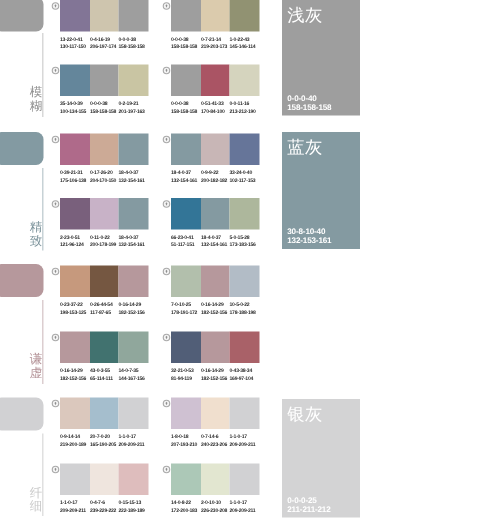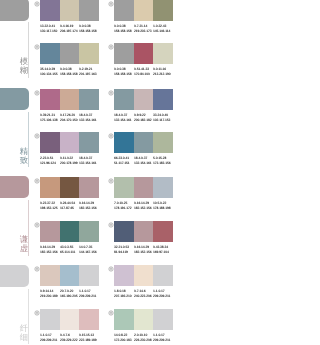--- a/index.html
+++ b/index.html
@@ -342,13 +342,34 @@
       <span style="width:19px;"><b>2-0-10-10</b><br><b>226-230-208</b></span>
       <span style="width:20px;"><b>1-1-0-17</b><br><b>209-209-211</b></span>
     </div>
   </div>
   <span class="marker" style="left:108px;top:310px;">
     <svg viewBox="0 0 12 12" width="6" height="6">
         <circle cx="6" cy="6" r="4.3" fill="#f3f3f3" stroke="#a9a9a9" stroke-width="1.5"></circle>
         <path d="M6 3.6 l1.3 1.8 -1.3 3 -1.3 -3 z" fill="#8f8f8f"></path>
       </svg>
   </span>
+  <div class="panel" style="top: 0px; height: 77px; background: rgb(158, 158, 158);">
+    <div class="ptitle">浅灰</div>
+    <div class="pvals" style="top:63px;">
+      <div>0-0-0-40</div>
+      <div>158-158-158</div>
+    </div>
+  </div>
+  <div class="panel" style="top: 88px; height: 78px; background: rgb(132, 154, 161);">
+    <div class="ptitle">蓝灰</div>
+    <div class="pvals" style="top:64px;">
+      <div>30-8-10-40</div>
+      <div>132-153-161</div>
+    </div>
+  </div>
+  <div class="panel" style="top: 266px; height: 79px; background: rgb(211, 211, 212);">
+    <div class="ptitle">银灰</div>
+    <div class="pvals" style="top:65px;">
+      <div>0-0-0-25</div>
+      <div>211-211-212</div>
+    </div>
+  </div>
 </div>
 
 </body></html>

